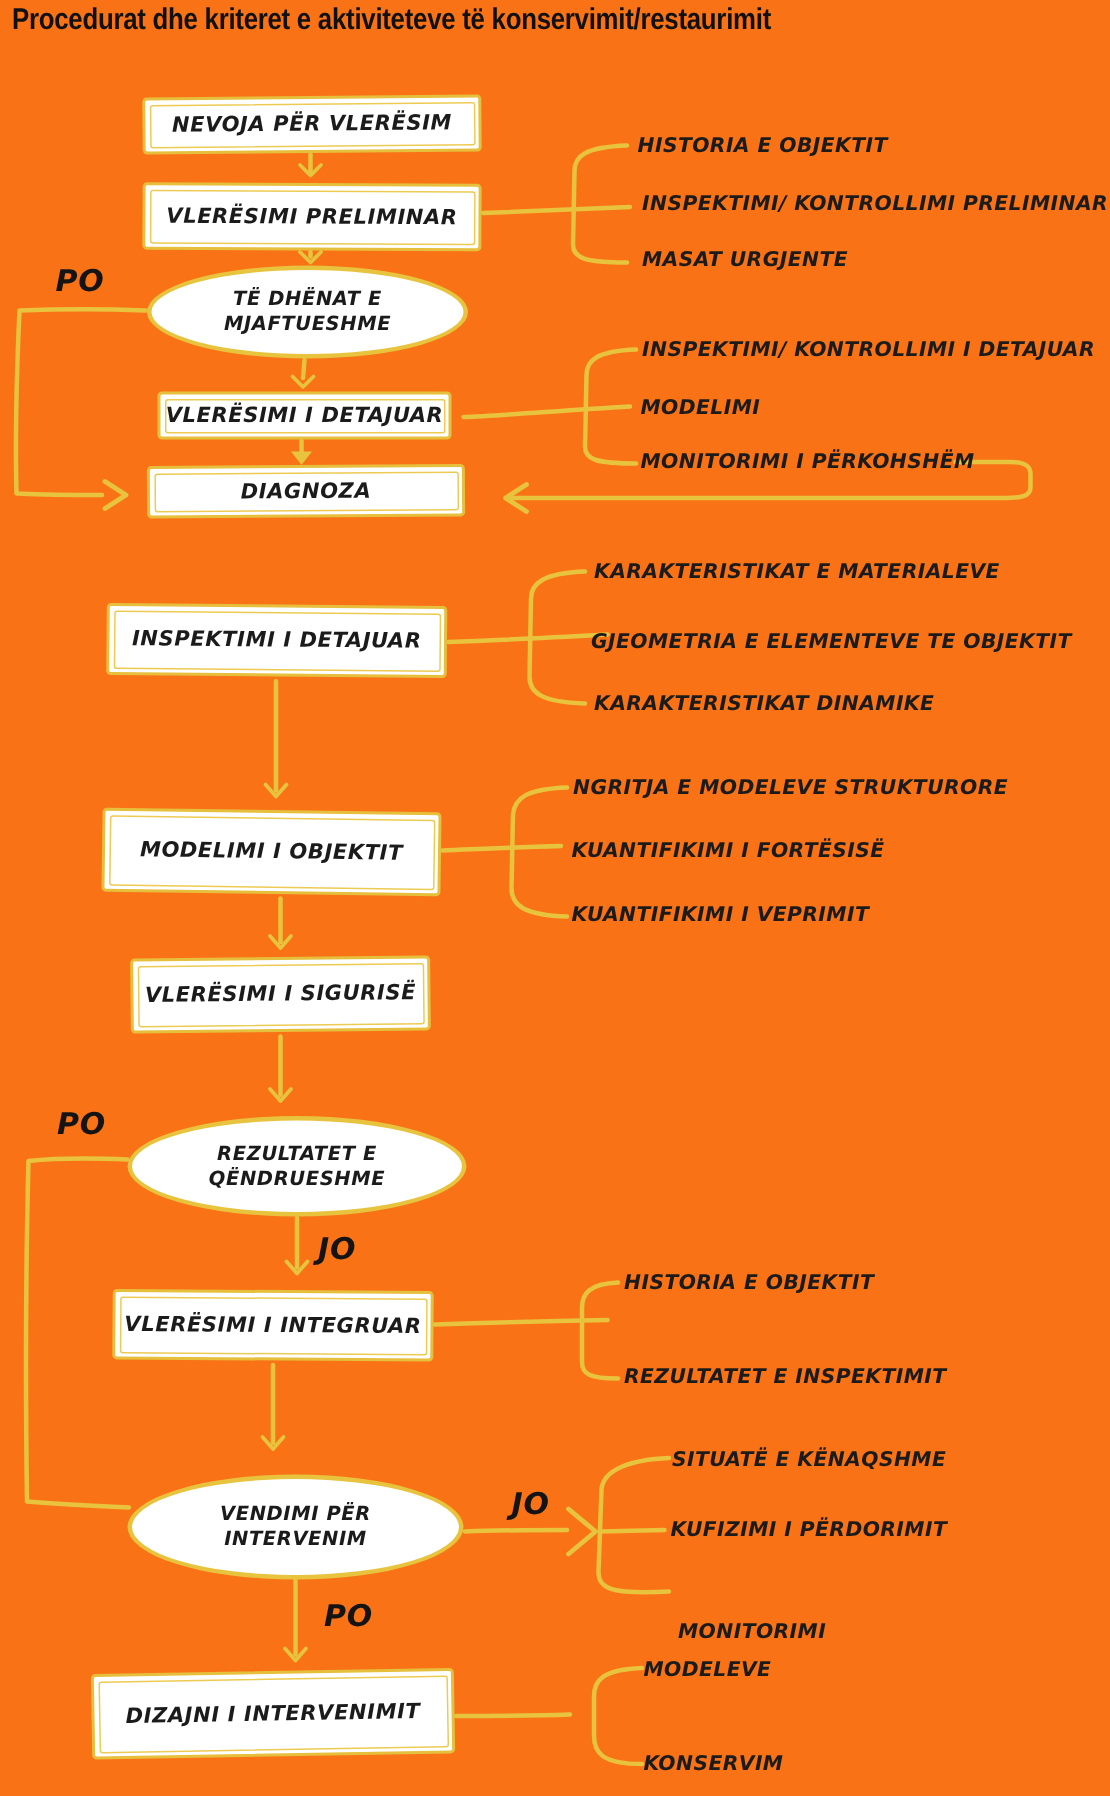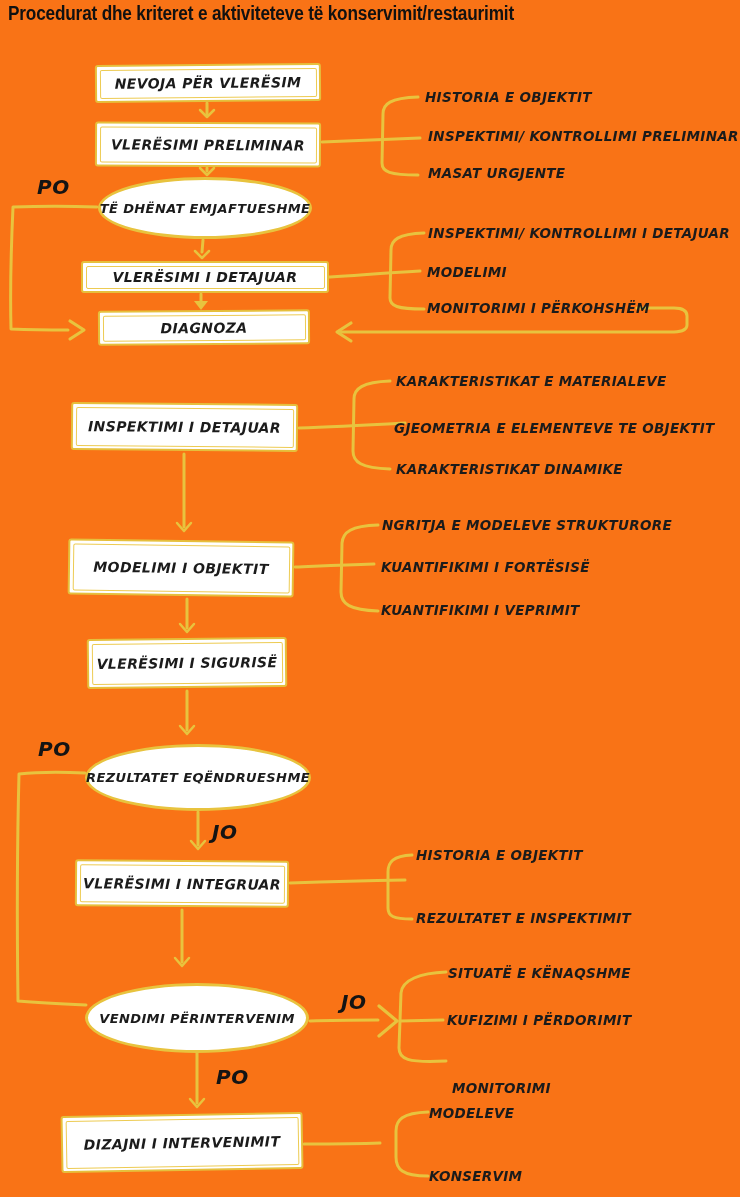--- a/index.html
+++ b/index.html
@@ -23,21 +23,21 @@
   .node::after{
     content:"";position:absolute;inset:2.5px;border:1.6px solid #EDCB52;border-radius:2px;
     pointer-events:none;
   }
   .node .lbl{
     font-weight:bold;font-style:italic;font-size:14px;color:#1b1b1b;
     letter-spacing:0.4px;white-space:nowrap;position:relative;z-index:2;
   }
   .ellipse{
     position:absolute;border:3px solid #E8C33E;border-radius:50%;
-    display:flex;flex-direction:row;align-items:center;justify-content:center;
+    display:flex;flex-direction:column;align-items:center;justify-content:center;
     background:#fff;box-sizing:border-box;text-align:center;
   }
   .ellipse .lbl{
     font-weight:bold;font-style:italic;font-size:13px;color:#1b1b1b;
     letter-spacing:0.4px;line-height:17px;white-space:nowrap;
   }
   .branch{
     position:absolute;font-weight:bold;font-style:italic;font-size:13.5px;
     color:#1b1b1b;letter-spacing:0.3px;white-space:nowrap;
   }
@@ -120,21 +120,21 @@
     <path d="M 304 1144 C 330 1144 355 1144 380 1143"></path>
     <path d="M 428 1112 C 402 1113 396 1120 396 1131 L 396 1157 C 396 1169 402 1176 428 1176"></path>
   </svg>
 
   <div class="node tilt-n05" style="left:95px;top:64px;width:226px;height:38px;">
     <span class="lbl">NEVOJA PËR VLERËSIM</span>
   </div>
   <div class="node tilt-p03" style="left:95px;top:122px;width:226px;height:45px;">
     <span class="lbl">VLERËSIMI PRELIMINAR</span>
   </div>
-  <div class="node" style="left:81px;top:261px;width:248px;height:32px;">
+  <div class="node" style="left:105px;top:261px;width:196px;height:32px;">
     <span class="lbl">VLERËSIMI I DETAJUAR</span>
   </div>
   <div class="node tilt-n04" style="left:98px;top:310px;width:212px;height:35px;">
     <span class="lbl">DIAGNOZA</span>
   </div>
   <div class="node tilt-p05" style="left:71px;top:403px;width:227px;height:48px;">
     <span class="lbl">INSPEKTIMI I DETAJUAR</span>
   </div>
   <div class="node tilt-p08" style="left:68px;top:540px;width:226px;height:56px;">
     <span class="lbl">MODELIMI I OBJEKTIT</span>

